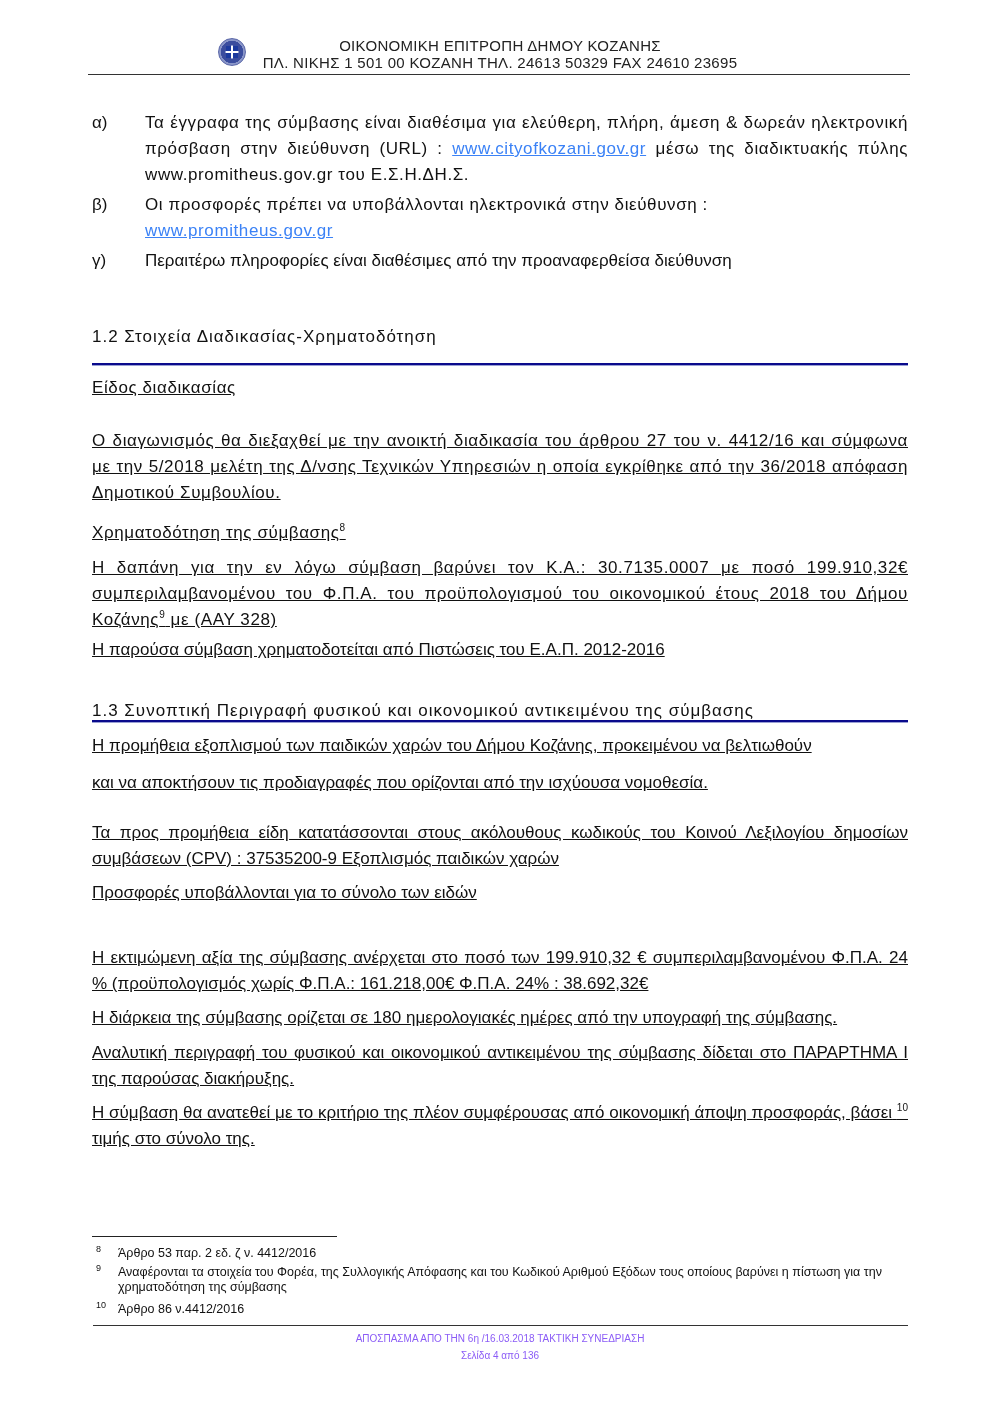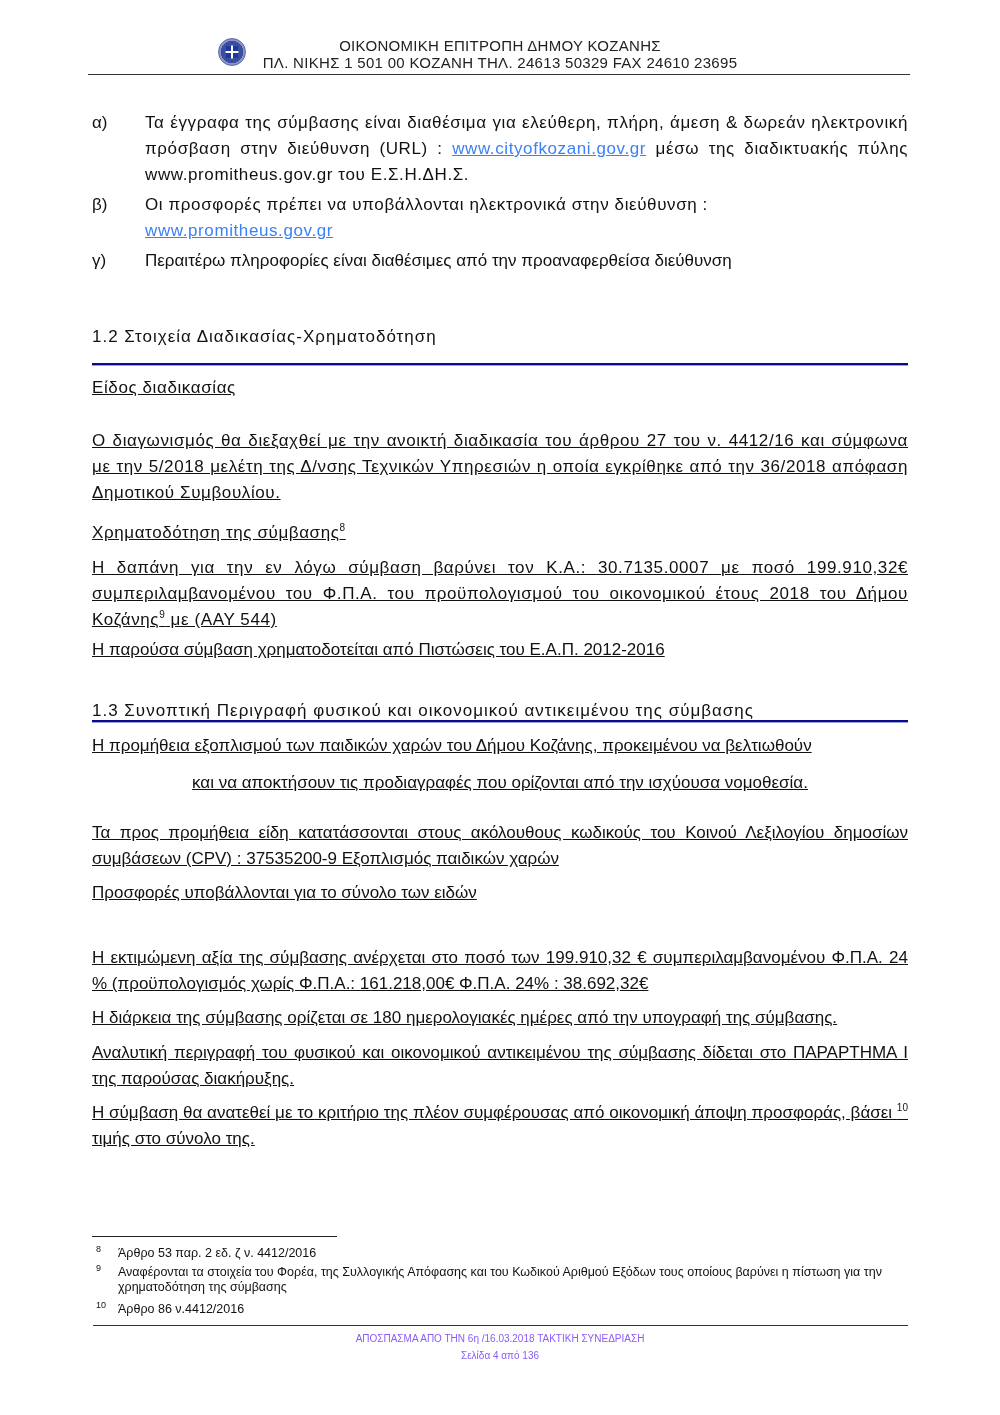--- a/index.html
+++ b/index.html
@@ -93,29 +93,29 @@
 <div class="section-title" style="top:327px;">1.2  Στοιχεία Διαδικασίας-Χρηματοδότηση</div>
 <div class="section-rule" style="top:363px;"></div>
 
 <div class="para spaced" style="top:375px;">Είδος διαδικασίας</div>
 <div class="para spaced" style="top:408px;margin-top:20px;">Ο διαγωνισμός θα διεξαχθεί με την ανοικτή διαδικασία του άρθρου 27 του ν. 4412/16 και σύμφωνα με την 5/2018 μελέτη της Δ/νσης Τεχνικών Υπηρεσιών η οποία εγκρίθηκε από την 36/2018 απόφαση Δημοτικού Συμβουλίου.</div>
 
 <div class="para spaced" style="top:520px;">
   <span>Χρηματοδότηση της σύμβασης</span><sup>8</sup>
 </div>
 <div class="para spaced" style="top:555px;">
-  <span>Η δαπάνη για την εν λόγω σύμβαση βαρύνει τον  Κ.Α.: 30.7135.0007 με ποσό 199.910,32€ συμπεριλαμβανομένου του Φ.Π.Α.  του προϋπολογισμού του οικονομικού έτους 2018 του Δήμου Κοζάνης</span><sup>9</sup><span> με (ΑΑΥ 544)</span>
+  <span>Η δαπάνη για την εν λόγω σύμβαση βαρύνει τον  Κ.Α.: 30.7135.0007 με ποσό 199.910,32€ συμπεριλαμβανομένου του Φ.Π.Α.  του προϋπολογισμού του οικονομικού έτους 2018 του Δήμου Κοζάνης</span><sup>9</sup><span> με (ΑΑΥ 328)</span>
 </div>
 <div class="para" style="top:637px;">Η παρούσα σύμβαση χρηματοδοτείται από Πιστώσεις του Ε.Α.Π. 2012-2016</div>
 
 <div class="section-title" style="top:684px;margin-top:17px;">1.3  Συνοπτική Περιγραφή φυσικού και οικονομικού αντικειμένου της σύμβασης</div>
 <div class="section-rule" style="top:720px;"></div>
 
 <div class="para" style="top:733px; text-align:left;">Η προμήθεια εξοπλισμού των παιδικών χαρών του Δήμου Κοζάνης, προκειμένου να βελτιωθούν</div>
-<div class="para" style="top:770px; text-align:center;">και να αποκτήσουν τις προδιαγραφές που ορίζονται από την ισχύουσα νομοθεσία.</div>
+<div class="para" style="top:770px; text-align:left;">και να αποκτήσουν τις προδιαγραφές που ορίζονται από την ισχύουσα νομοθεσία.</div>
 
 <div class="para" style="top:820px;">Τα προς προμήθεια είδη κατατάσσονται στους ακόλουθους κωδικούς του Κοινού Λεξιλογίου δημοσίων συμβάσεων (CPV) : 37535200-9 Εξοπλισμός παιδικών χαρών</div>
 <div class="para" style="top:880px;">Προσφορές υποβάλλονται για το σύνολο των ειδών</div>
 
 <div class="para" style="top:945px;">Η εκτιμώμενη αξία της σύμβασης ανέρχεται στο ποσό των 199.910,32 € συμπεριλαμβανομένου Φ.Π.Α. 24 % (προϋπολογισμός χωρίς Φ.Π.Α.: 161.218,00€  Φ.Π.Α. 24% : 38.692,32€</div>
 <div class="para" style="top:1005px;">Η διάρκεια της σύμβασης ορίζεται σε 180 ημερολογιακές ημέρες από την υπογραφή της σύμβασης.</div>
 <div class="para" style="top:1040px;">Αναλυτική περιγραφή του φυσικού και οικονομικού αντικειμένου της σύμβασης δίδεται στο ΠΑΡΑΡΤΗΜΑ Ι  της παρούσας διακήρυξης.</div>
 <div class="para" style="top:1100px;">
   <span>Η σύμβαση θα ανατεθεί με το κριτήριο της πλέον συμφέρουσας από οικονομική άποψη προσφοράς, βάσει</span> <sup>10</sup><span> τιμής στο σύνολο της.</span>
 </div>

